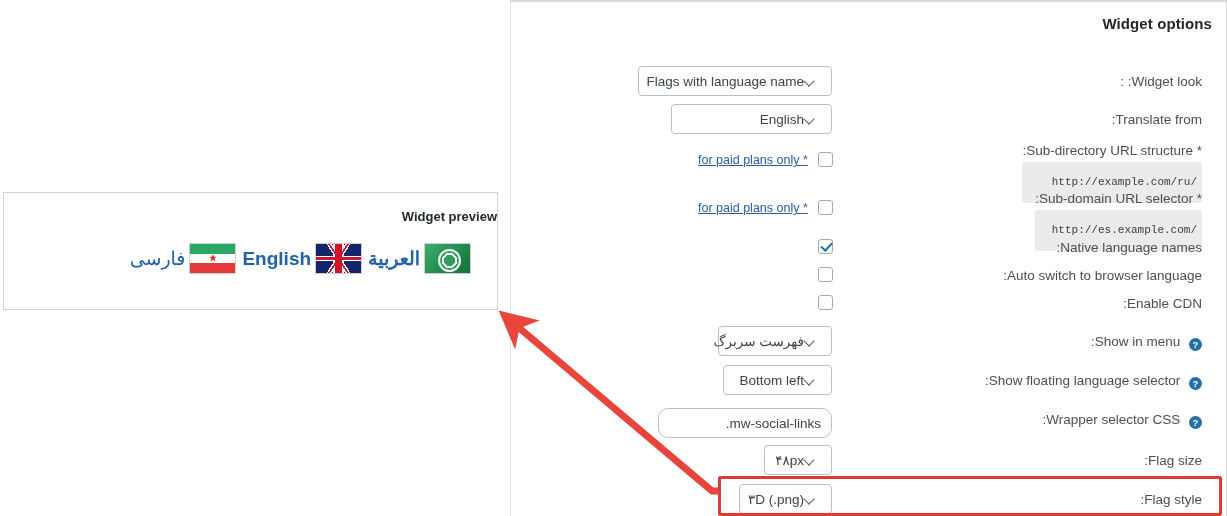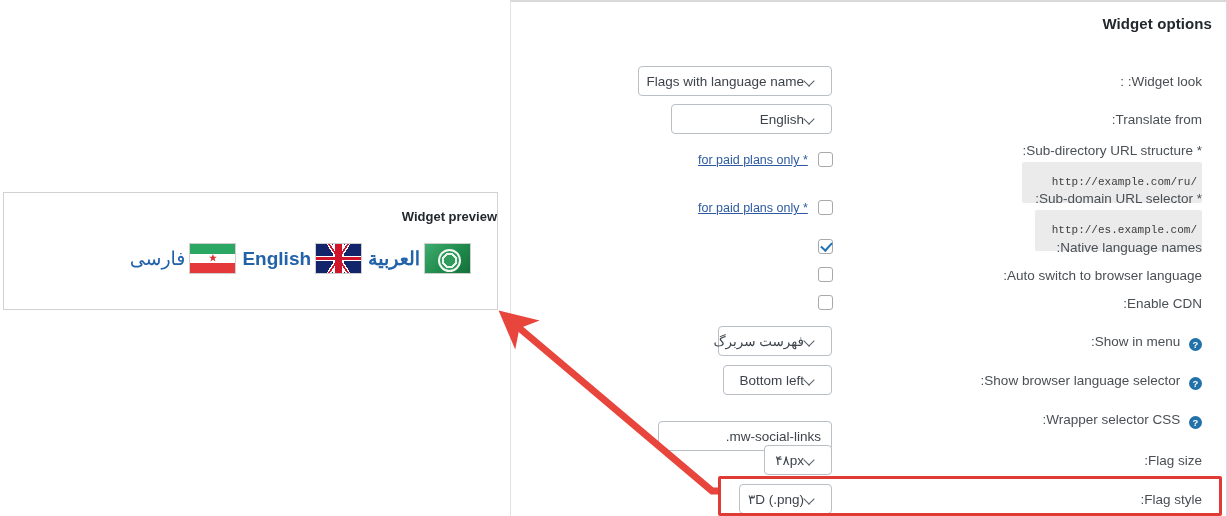--- a/index.html
+++ b/index.html
@@ -299,35 +299,35 @@
         <span class="helpicon">?</span>
       </div>
       <div class="field select" style="left:207px; top:0px; width:114px;">
         <span class="chev"></span>
         <span class="val">فهرست سربرگ</span>
       </div>
     </div>
 
     <div class="row" style="top:363px">
       <div class="label" style="top:7px">
-        <span>:Show browser language selector</span>
+        <span>:Show floating language selector</span>
         <span class="helpicon">?</span>
       </div>
       <div class="field select" style="left:212px; top:0px; width:109px;">
         <span class="chev"></span>
         <span class="val">Bottom left</span>
       </div>
     </div>
 
     <div class="row" style="top:402px">
       <div class="label" style="top:7px">
         <span>:Wrapper selector CSS</span>
         <span class="helpicon">?</span>
       </div>
-      <div class="field" style="left:147px; top:17px; width:174px;">
+      <div class="field" style="left:147px; top:4px; width:174px;border-radius:10px;">
         <span class="val">mw-social-links.</span>
       </div>
     </div>
 
     <div class="row" style="top:443px">
       <div class="label" style="top:7px">
         <span>:Flag size</span>
       </div>
       <div class="field select" style="left:253px; top:0px; width:68px;">
         <span class="chev"></span>

